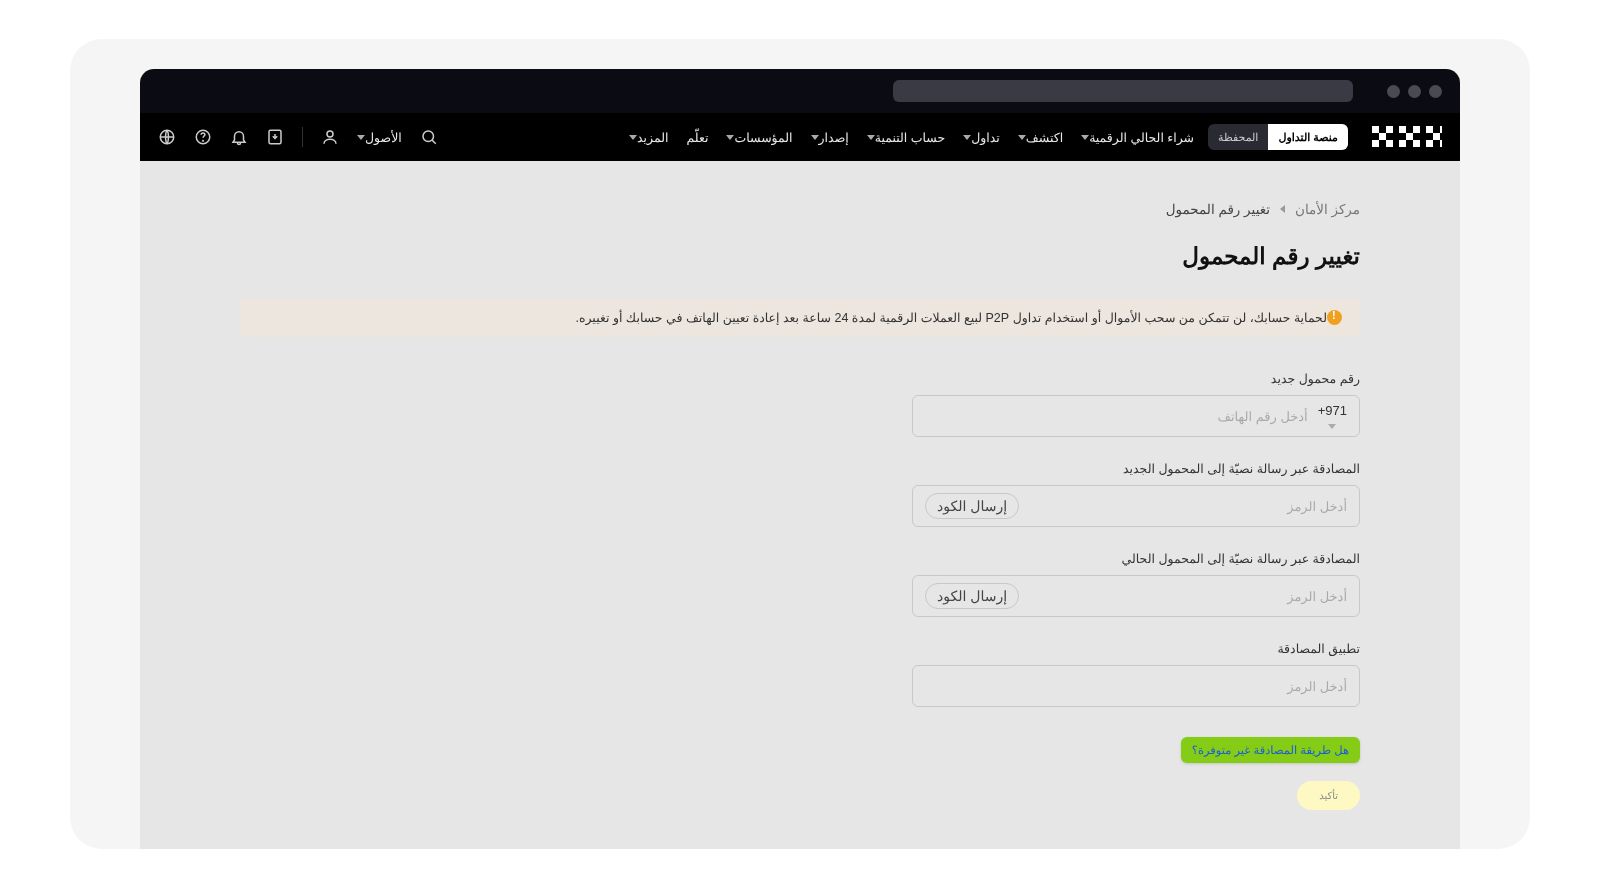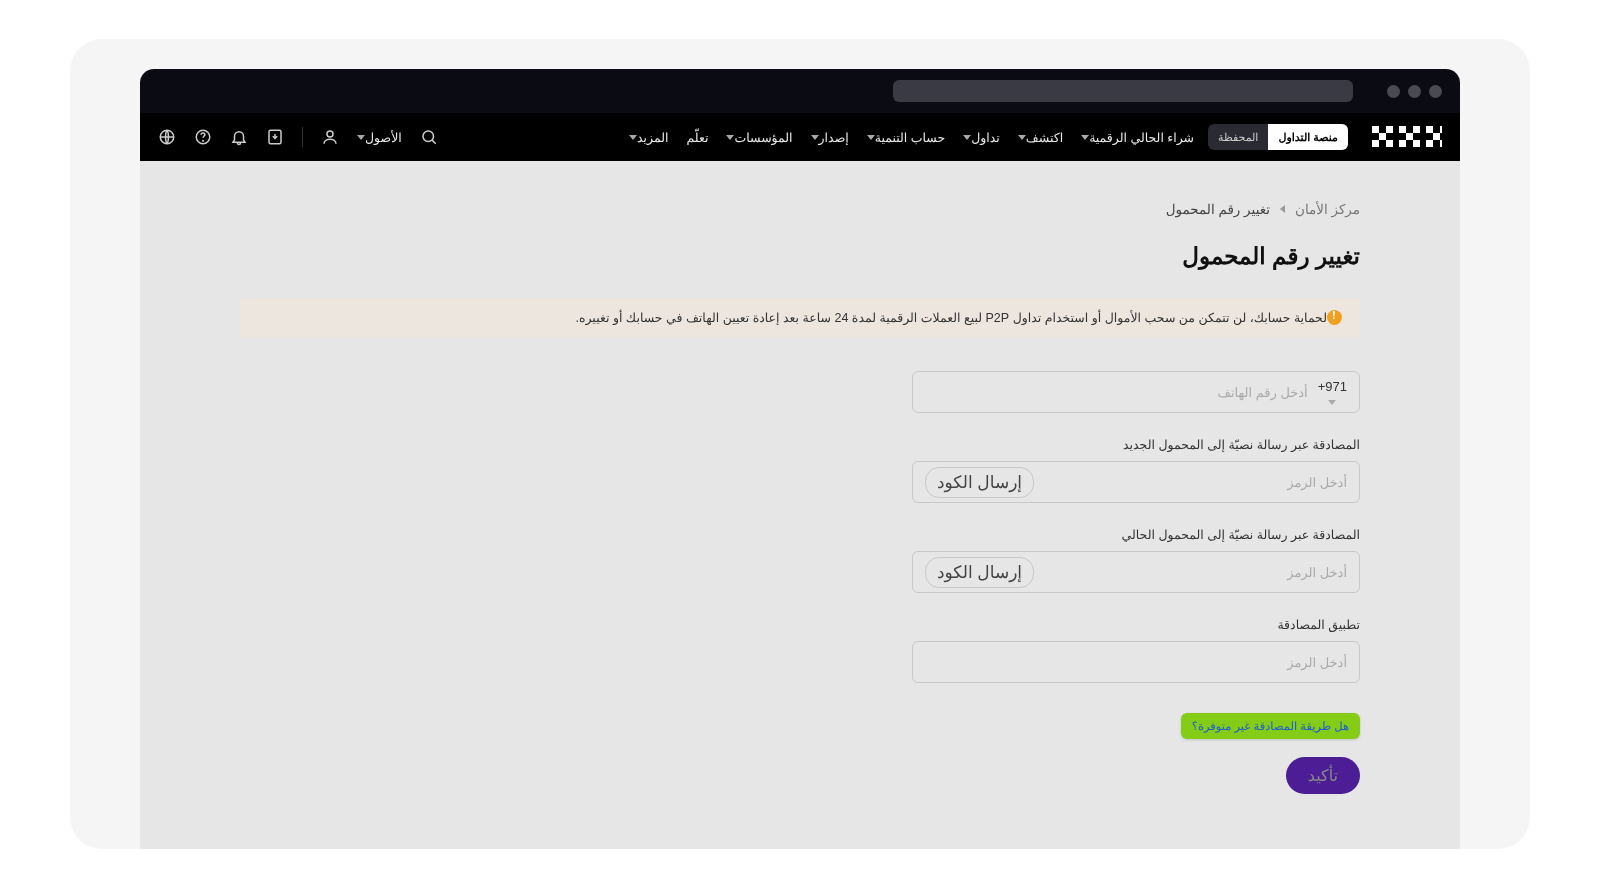--- a/index.html
+++ b/index.html
@@ -215,42 +215,42 @@
 .input-row .ph {
   flex: 1;
   color: #aaa;
   font-size: 13px;
 }
 .pill-btn {
   background: #e6e6e6;
   border: 1px solid #c8c8c8;
   border-radius: 14px;
   padding: 4px 11px;
-  font-size: 17px;
+  font-size: 14px;
   color: #444;
   cursor: pointer;
 }
 .help-chip {
   display: inline-block;
   background: #84cc16;
   border-radius: 6px;
   padding: 6px 11px;
   font-size: 11.5px;
   color: #1e5bd6;
   margin-top: 6px;
   box-shadow: 0 1px 3px rgba(0,0,0,0.15);
   cursor: pointer;
 }
 .confirm-btn {
   margin-top: 18px;
-  background: #4c1d95;
+  background: #fef9c3;
   color: #888;
   border-radius: 20px;
   padding: 9px 22px;
-  font-size: 16px;
+  font-size: 10px;
   display: inline-block;
   cursor: pointer;
 }
 .blur-exclude {
   position: relative;
   z-index: 5;
 }
 </style>
 </head>
 <body>
@@ -382,20 +382,21 @@
       <h1 class="page-title">تغيير رقم المحمول</h1>
 
       <div class="warning">
         <span class="warning-icon"></span>
         <span>لحماية حسابك، لن تتمكن من سحب الأموال أو استخدام تداول P2P لبيع العملات الرقمية لمدة 24 ساعة بعد إعادة تعيين الهاتف في حسابك أو تغييره.</span>
       </div>
 
       <div class="form-col">
 
         <div class="field-group">
+          <div class="field-label">رقم محمول جديد</div>
           <div class="input-row">
             <span class="cc">
               <span>+971</span>
               <span class="chev-down"></span>
             </span>
             <span class="ph">أدخل رقم الهاتف</span>
           </div>
         </div>
 
         <div class="field-group">

